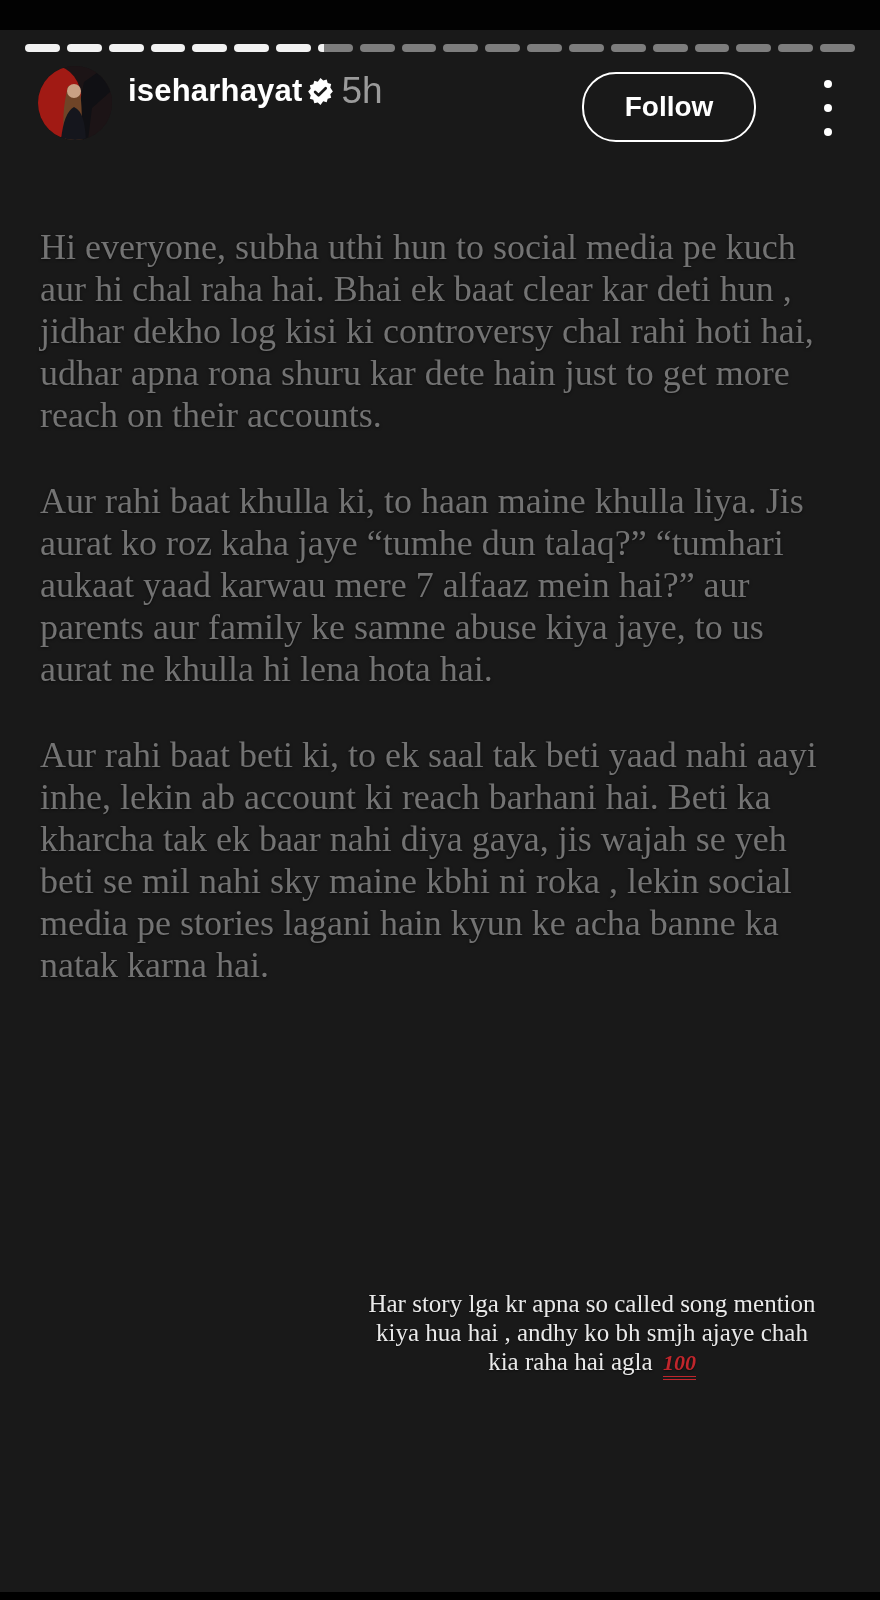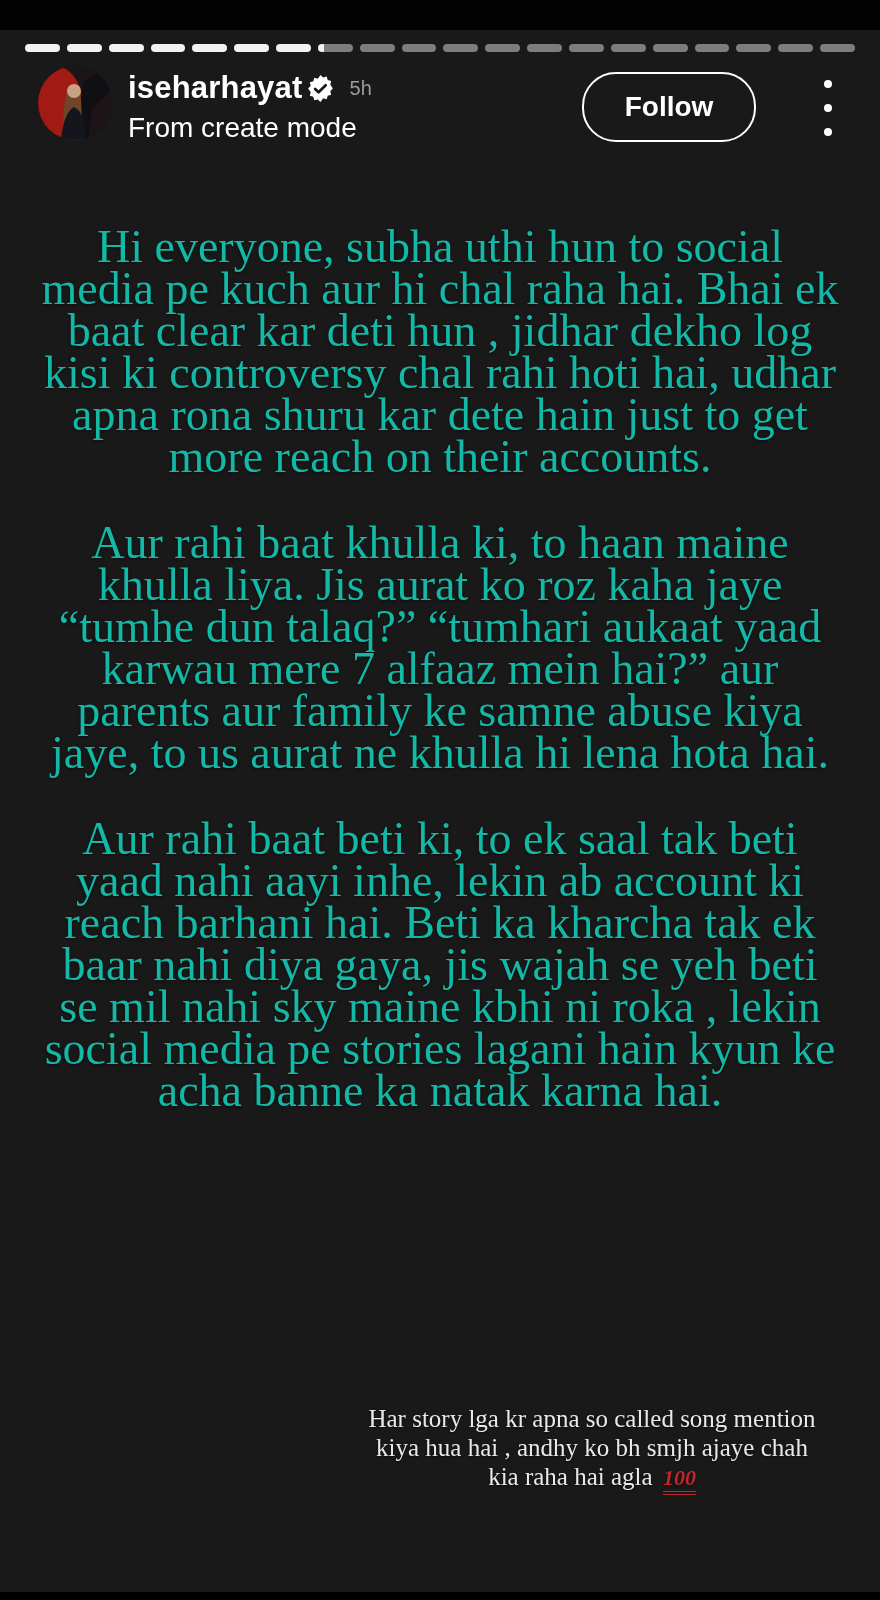--- a/index.html
+++ b/index.html
@@ -29,47 +29,47 @@
   .avatar{
     position:absolute;left:38px;top:2px;width:74px;height:74px;border-radius:50%;
     overflow:hidden;background:#1c1416;
   }
   .avatar svg{display:block;width:74px;height:74px;}
   .name-row{
     position:absolute;left:128px;top:6px;display:flex;align-items:center;gap:4px;
   }
   .username{color:#fff;font-size:31px;font-weight:700;letter-spacing:.2px;}
   .badge{display:inline-flex;align-items:center;}
-  .timestamp{color:#9b9b9b;font-size:20px;font-weight:400;margin-left:12px;}
+  .timestamp{color:#9b9b9b;font-size:37px;font-weight:400;margin-left:4px;}
   .subtitle{
     position:absolute;left:128px;top:48px;color:#fff;font-size:28px;font-weight:500;
   }
   .follow-btn{
     position:absolute;left:582px;top:8px;width:170px;height:66px;
     border:2.5px solid #fff;border-radius:34px;background:transparent;
     color:#fff;font-size:28px;font-weight:600;font-family:"Liberation Sans",sans-serif;
     display:flex;align-items:center;justify-content:center;cursor:pointer;
   }
   .kebab{
     position:absolute;right:44px;top:14px;width:16px;height:56px;
     display:flex;flex-direction:column;align-items:center;justify-content:space-between;
     cursor:pointer;padding:2px 0;
   }
   .kebab i{width:8px;height:8px;border-radius:50%;background:#fff;}
   
   .story-text{
     position:absolute;left:40px;top:226px;width:800px;
     font-family:"Liberation Serif","DejaVu Serif",serif;
-    color:#14b8a6;font-size:46px;line-height:42px;text-align:center;
+    color:#737373;font-size:36px;line-height:42px;text-align:left;
     text-shadow:0 1px 3px rgba(0,0,0,.55);
   }
   .story-text p{margin:0 0 44px 0;}
   
   .caption{
-    position:absolute;left:366px;top:1404px;width:452px;
+    position:absolute;left:366px;top:1289px;width:452px;
     font-family:"Liberation Serif","DejaVu Serif",serif;
     color:#e9e9e9;font-size:25px;line-height:29px;text-align:center;
     text-shadow:0 1px 2px rgba(0,0,0,.55);
   }
   .emoji-100{
     color:#c0262c;font-weight:700;font-style:italic;font-size:22px;
     border-bottom:4px double #c0262c;padding-bottom:1px;margin-left:4px;
     white-space:nowrap;
   }
   .bottom-letterbox{position:absolute;left:0;right:0;bottom:0;height:8px;background:#000;}
@@ -120,21 +120,20 @@
     <div class="name-row">
       <span class="username">iseharhayat</span>
       <span class="badge">
         <svg width="27" height="27" viewBox="0 0 24 24">
           <path fill="#ffffff" d="M12 0l2.4 2.2 3.1-.8.9 3.1 3.1.9-.8 3.1L23 12l-2.3 2.4.8 3.1-3.1.9-.9 3.1-3.1-.8L12 24l-2.4-2.3-3.1.8-.9-3.1-3.1-.9.8-3.1L1 12l2.3-2.4-.8-3.1 3.1-.9.9-3.1 3.1.8z"></path>
           <path d="M7.2 12.4l3.1 3 6.3-6.3" stroke="#191919" stroke-width="2.4" fill="none" stroke-linecap="round" stroke-linejoin="round"></path>
         </svg>
       </span>
       <span class="timestamp">5h</span>
     </div>
-    <div class="subtitle">From create mode</div>
     <div class="follow-btn">Follow</div>
     <div class="kebab">
       <i></i>
         <i></i>
         <i></i>
     </div>
   </div>
 
   <div class="story-text">
     <p>Hi everyone, subha uthi hun to social media pe kuch aur hi chal raha hai. Bhai ek baat clear kar deti hun , jidhar dekho log kisi ki controversy chal rahi hoti hai, udhar apna rona shuru kar dete hain just to get more reach on their accounts.</p>

